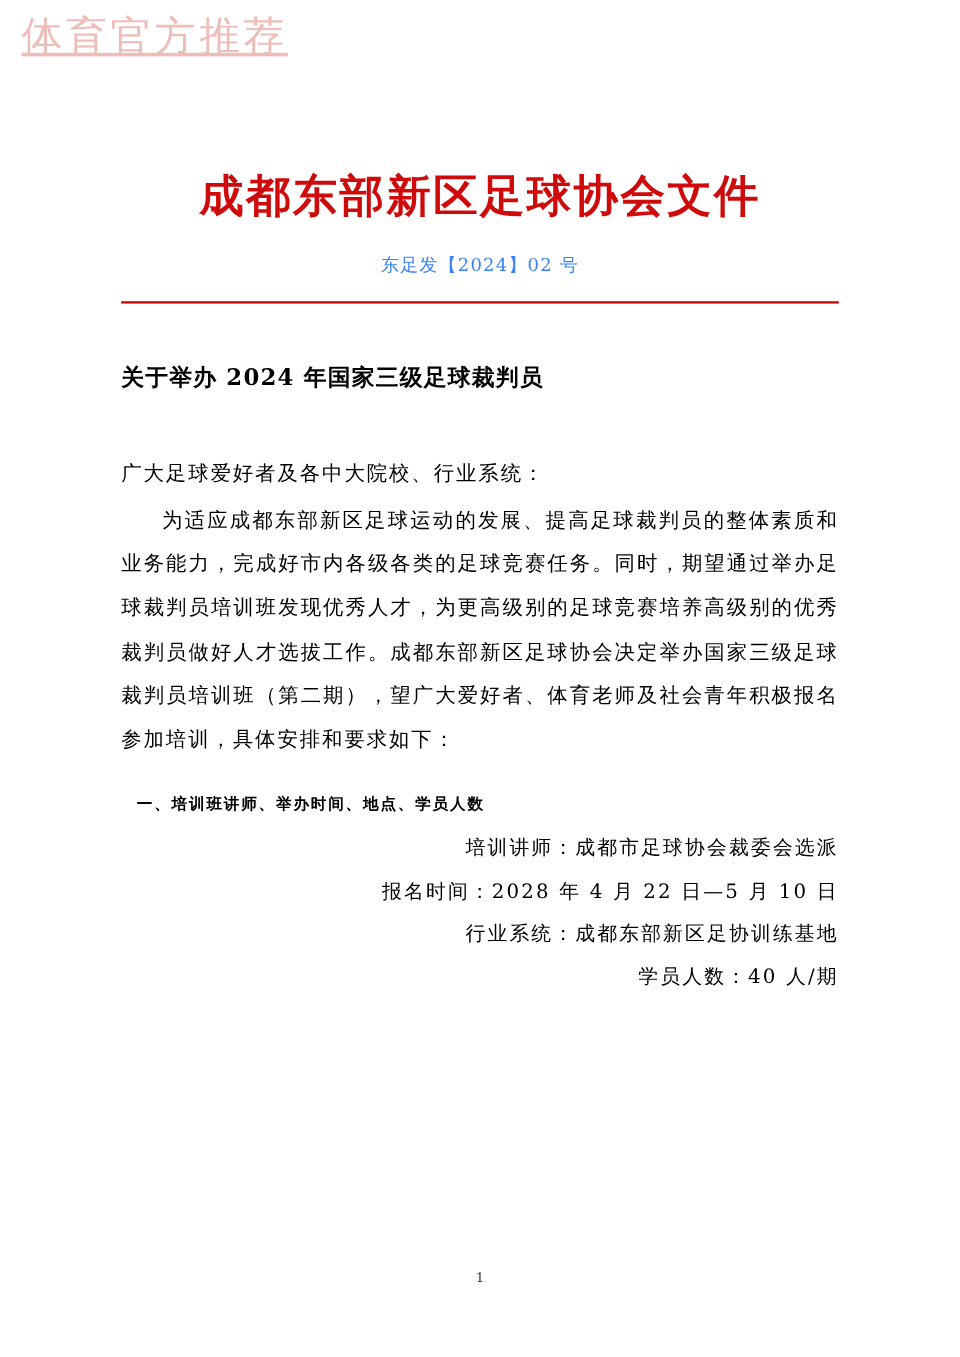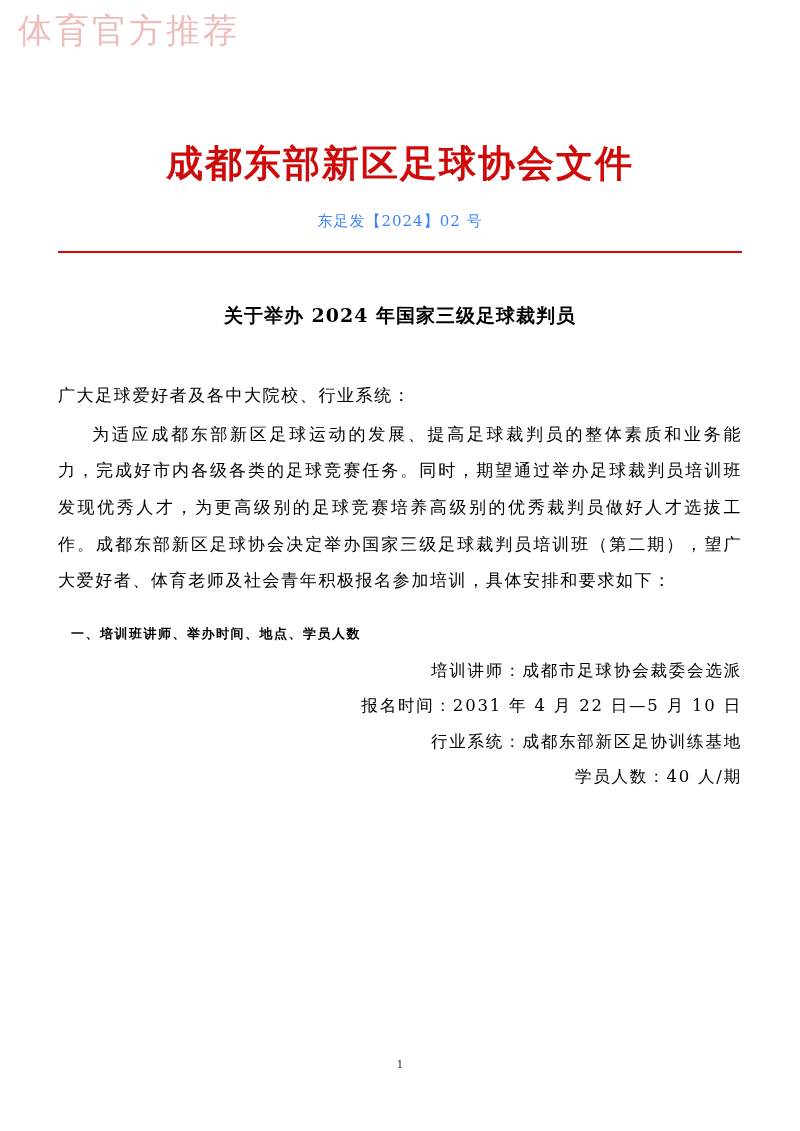--- a/index.html
+++ b/index.html
@@ -21,29 +21,30 @@
     position: absolute;
     top: 8px;
     left: 18px;
     font-family: "DejaVu Serif", "Liberation Serif", serif;
     font-size: 34px;
     letter-spacing: 3px;
     color: #e8a9a2;
     opacity: 0.75;
     white-space: nowrap;
     font-weight: 500;
+    text-decoration: underline;
   }
 
   .page {
     position: absolute;
     top: 0;
     left: 0;
     width: 800px;
     height: 1131px;
-    padding: 0 58px;
+    padding: 0 101px;
     box-sizing: border-box;
   }
 
   .doc-header {
     margin-top: 140px;
     text-align: center;
   }
   .doc-title {
     color: #cf0a0a;
     font-size: 37px;
@@ -61,21 +62,20 @@
   }
   .red-rule {
     margin-top: 20px;
     height: 2px;
     background: #cf0a0a;
     width: 100%;
   }
 
   .subject {
     margin-top: 44px;
-    text-align: center;
     font-size: 19px;
     font-weight: bold;
     line-height: 1.9;
     letter-spacing: 1px;
   }
 
   .body-text {
     margin-top: 44px;
     font-size: 17px;
     line-height: 2.15;
@@ -138,20 +138,20 @@
   </div>
 
   <div class="body-text">
     <div class="salutation">广大足球爱好者及各中大院校、行业系统：</div>
     <div class="para">为适应成都东部新区足球运动的发展、提高足球裁判员的整体素质和业务能力，完成好市内各级各类的足球竞赛任务。同时，期望通过举办足球裁判员培训班发现优秀人才，为更高级别的足球竞赛培养高级别的优秀裁判员做好人才选拔工作。成都东部新区足球协会决定举办国家三级足球裁判员培训班（第二期），望广大爱好者、体育老师及社会青年积极报名参加培训，具体安排和要求如下：</div>
   </div>
 
   <div class="section-heading">一、培训班讲师、举办时间、地点、学员人数</div>
   <ul class="info-list">
     <li>培训讲师：成都市足球协会裁委会选派</li>
-    <li>报名时间：2031 年 4 月 22 日—5 月 10 日</li>
+    <li>报名时间：2028 年 4 月 22 日—5 月 10 日</li>
     <li>行业系统：成都东部新区足协训练基地</li>
     <li>学员人数：40 人/期</li>
   </ul>
 
 </div>
 
 <div class="page-number">1</div>
 
 </body></html>

